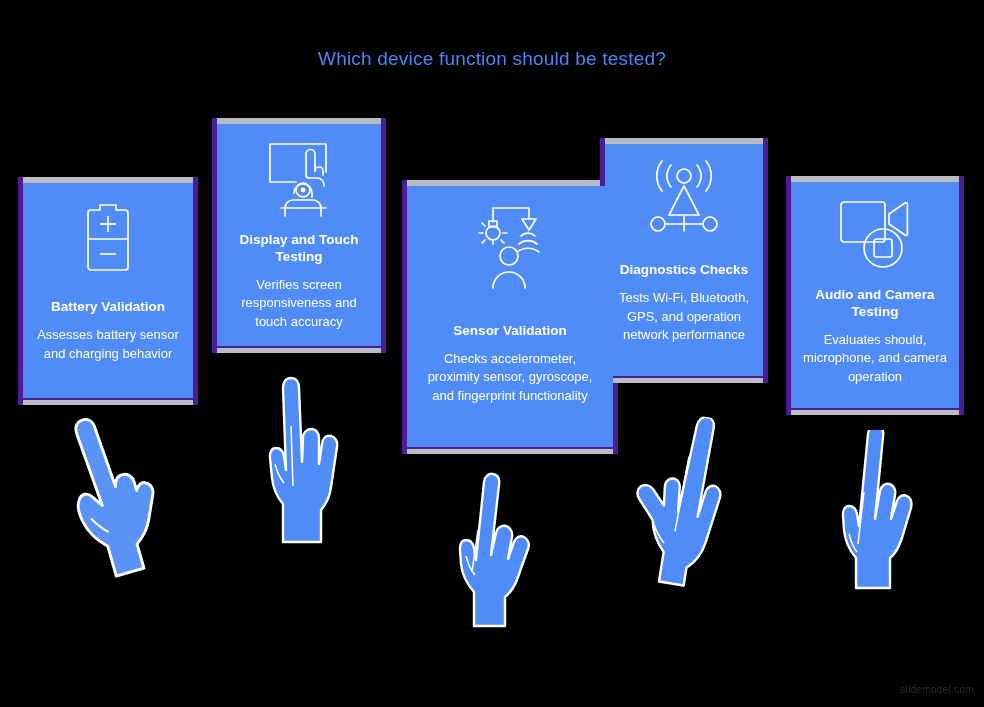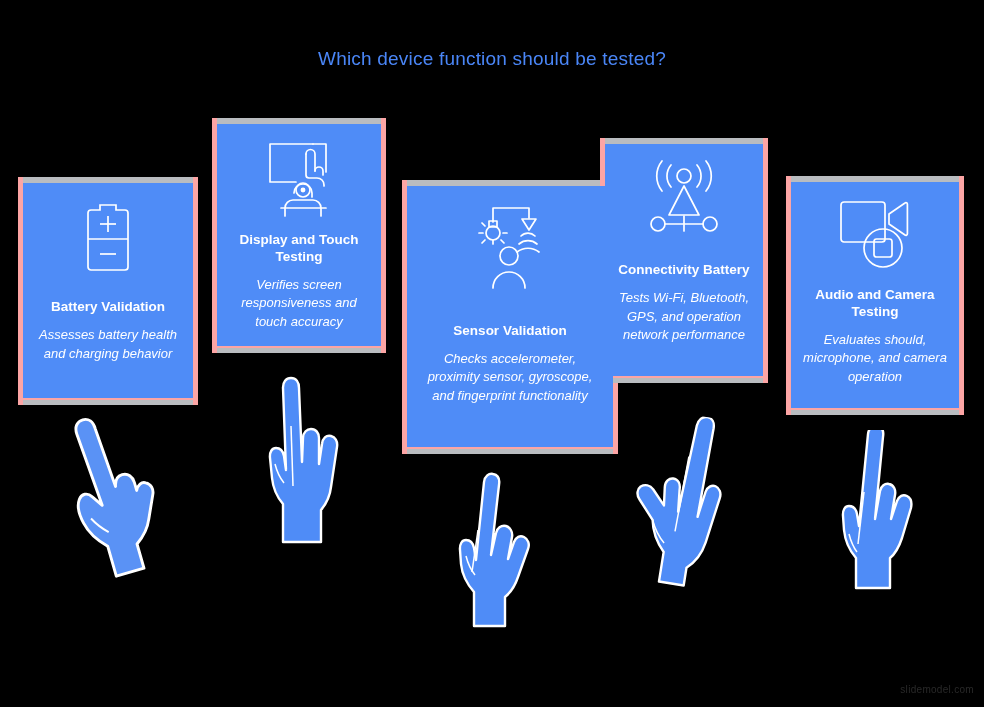--- a/index.html
+++ b/index.html
@@ -24,21 +24,21 @@
     font-size: 19px;
     font-weight: normal;
     color: #4a86f7;
     letter-spacing: 0.2px;
     white-space: nowrap;
   }
 
   
   .card {
     position: absolute;
-    background: #fca5a5;
+    background: #4c1d95;
     padding: 6px 5px 7px 5px;
     box-shadow: 0 0 0 0 transparent;
   }
   .card::before {
     content: "";
     position: absolute;
     left: 5px; right: 5px; top: 0px;
     height: 6px;
     background: #b9bcc0;
   }
@@ -78,21 +78,20 @@
   }
   .card-desc {
     width: 100%;
     text-align: center;
     color: #ffffff;
     font-size: 13px;
     line-height: 18.5px;
     margin-top: 11px;
     margin-bottom: auto;
     font-weight: 400;
-    font-style: italic;
   }
 
   
   #card-1 { left: 18px;  top: 177px; width: 180px; height: 228px; }
   #card-2 { left: 212px; top: 118px; width: 174px; height: 235px; }
   #card-3 { left: 402px; top: 180px; width: 216px; height: 274px; }
   #card-4 { left: 600px; top: 138px; width: 168px; height: 245px; }
   #card-5 { left: 786px; top: 170px; width: 178px; height: 239px; margin-top: 6px; }
 
   
@@ -130,21 +129,21 @@
       <div class="icon-wrap">
         <svg width="52" height="78" viewBox="0 0 52 78" fill="none" stroke="#ffffff" stroke-width="1.7">
           <path d="M18 8 h16 v5 h9 a3 3 0 0 1 3 3 v54 a3 3 0 0 1 -3 3 h-34 a3 3 0 0 1 -3 -3 v-54 a3 3 0 0 1 3 -3 h9 z"></path>
           <line x1="6" y1="42" x2="46" y2="42"></line>
           <line x1="18" y1="27" x2="34" y2="27"></line>
           <line x1="26" y1="19" x2="26" y2="35"></line>
           <line x1="18" y1="57" x2="34" y2="57"></line>
         </svg>
       </div>
       <div class="card-title">Battery Validation</div>
-      <div class="card-desc">Assesses battery health and charging behavior</div>
+      <div class="card-desc">Assesses battery sensor and charging behavior</div>
     </div>
   </div>
 
   <div class="card" id="card-2">
     <div class="card-inner">
       <div class="icon-wrap">
         <svg width="82" height="90" viewBox="0 0 82 90" fill="none" stroke="#ffffff" stroke-width="1.7" stroke-linecap="round" stroke-linejoin="round">
           <polyline points="55,6 12,6 12,44 38,44"></polyline>
           <polyline points="55,6 68,6 68,34"></polyline>
           <path d="M48 16 v21 c0 2 1 3 3 3 h8 c4 0 7 3 7 7 v1"></path>
@@ -197,21 +196,21 @@
           <path d="M22 3 a24 24 0 0 0 0 30"></path>
           <path d="M57 7 a17 17 0 0 1 0 22"></path>
           <path d="M66 3 a24 24 0 0 1 0 30"></path>
           <polygon points="44,28 29,57 59,57"></polygon>
           <circle cx="18" cy="66" r="7"></circle>
           <circle cx="70" cy="66" r="7"></circle>
           <line x1="25" y1="66" x2="63" y2="66"></line>
           <line x1="44" y1="58" x2="44" y2="73"></line>
         </svg>
       </div>
-      <div class="card-title">Connectivity Battery</div>
+      <div class="card-title">Diagnostics Checks</div>
       <div class="card-desc">Tests Wi-Fi, Bluetooth, GPS, and operation network performance</div>
     </div>
   </div>
 
   <div class="card" id="card-5">
     <div class="card-inner">
       <div class="icon-wrap">
         <svg width="84" height="80" viewBox="0 0 84 80" fill="none" stroke="#ffffff" stroke-width="1.7" stroke-linecap="round" stroke-linejoin="round">
           <rect x="8" y="6" width="44" height="40" rx="3"></rect>
           <path d="M56 18 l16 -11 a1.5 1.5 0 0 1 2.4 1.2 v29.6 a1.5 1.5 0 0 1 -2.4 1.2 l-16 -11 z"></path>

